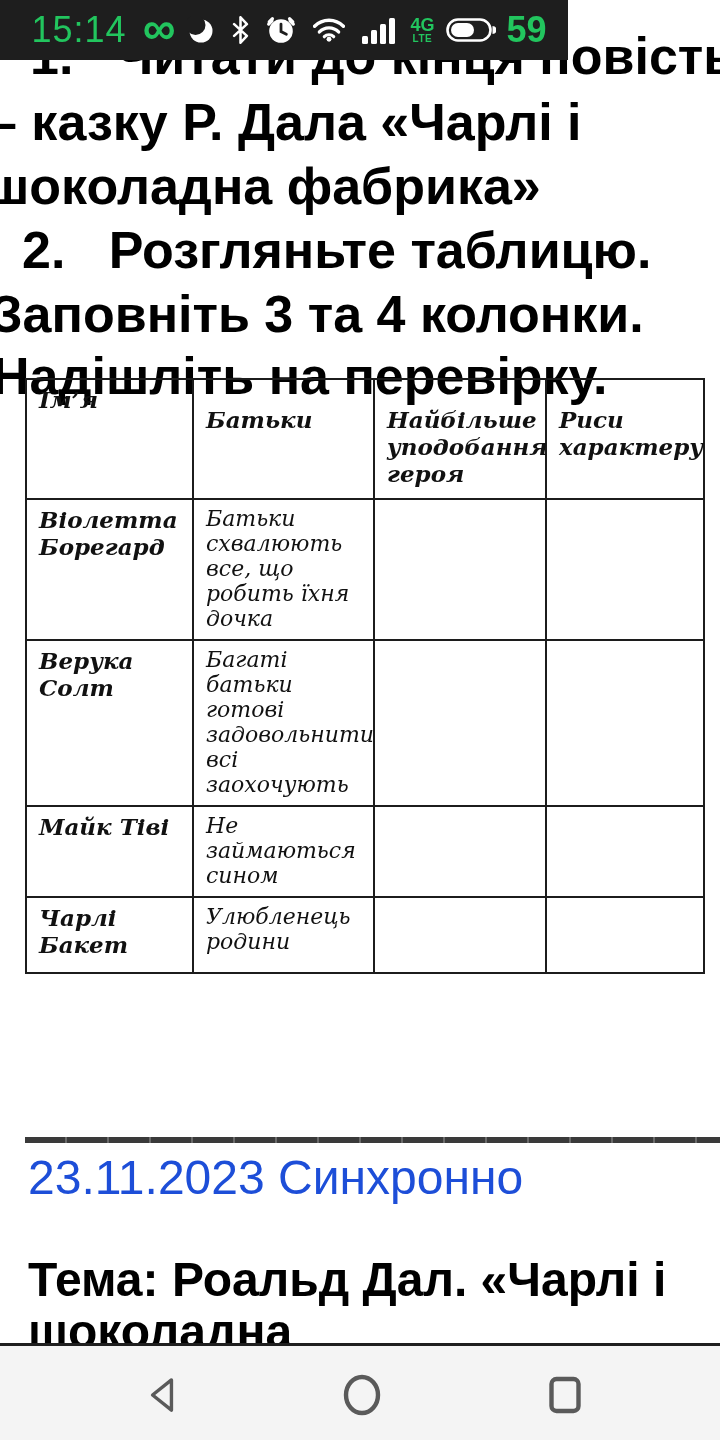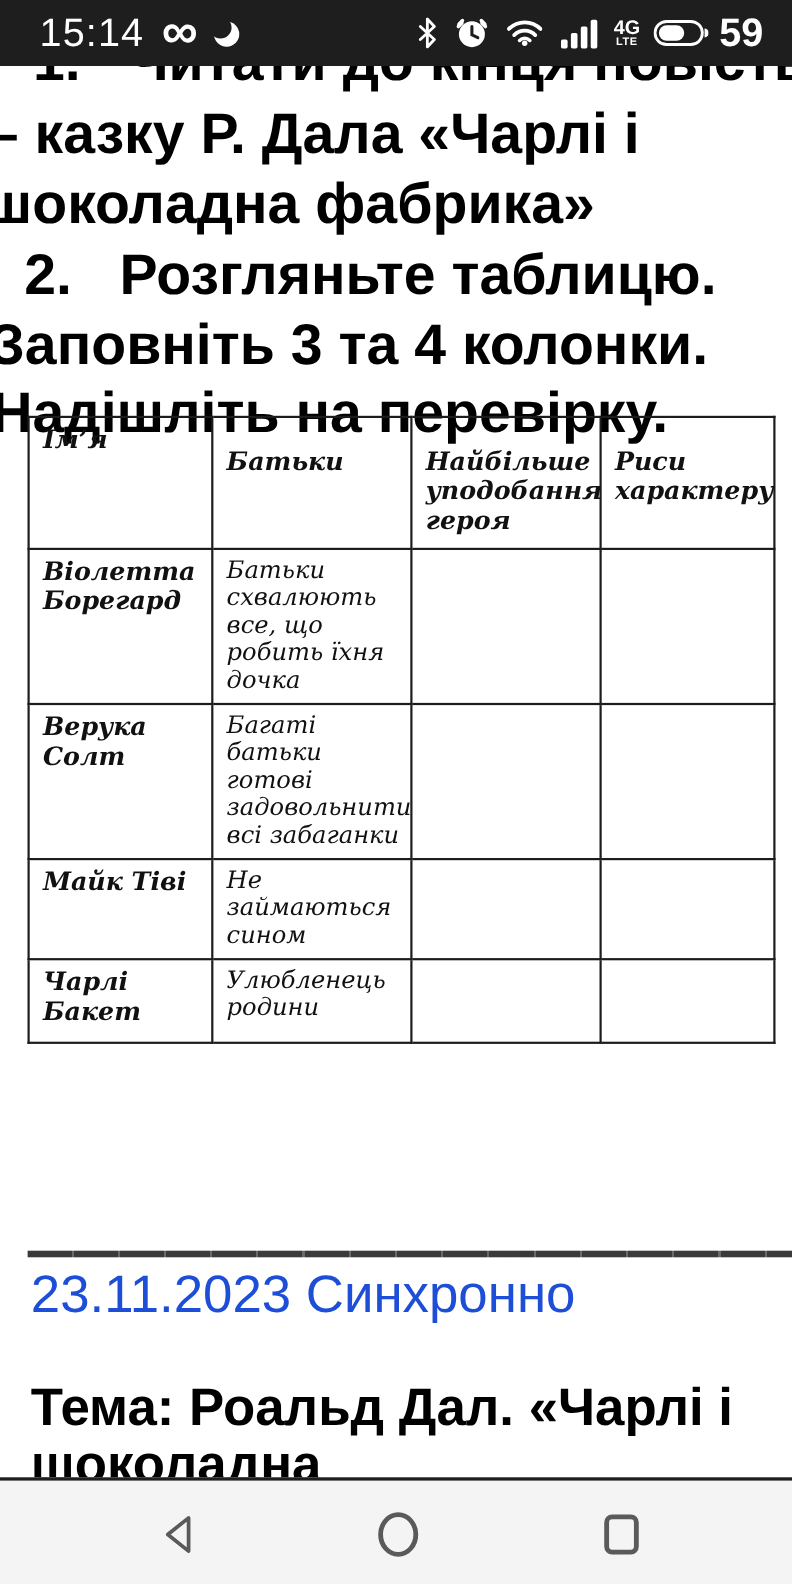--- a/index.html
+++ b/index.html
@@ -3,23 +3,23 @@
 <meta charset="utf-8">
 <style>
   html,body{margin:0;padding:0;background:#888;}
   .screen{
     position:relative;width:720px;height:1440px;background:#ffffff;
     overflow:hidden;font-family:"Liberation Sans",sans-serif;
     margin:0 auto;
   }
   
   .status-bar{
-    position:absolute;top:0;left:0;width:720px;height:60px;
+    position:absolute;top:0;left:0;width:568px;height:60px;
     background:#1e1e1e;z-index:30;display:flex;align-items:center;
-    color:#ffffff;box-sizing:border-box;padding:0 26px 0 36px;
+    color:#22c55e;box-sizing:border-box;padding:0 26px 0 36px;justify-content:center;
   }
   .sb-time{font-size:36px;font-weight:500;letter-spacing:1px;}
   .sb-infinity{font-size:46px;font-weight:700;line-height:0;margin-left:16px;margin-top:-4px;}
   .sb-moon{margin-left:12px;display:inline-block;line-height:0;}
   .sb-spacer{flex:1;}
   .sb-ico{display:inline-block;line-height:0;margin-left:17px;}
   .sb-net{display:flex;flex-direction:column;align-items:center;margin-left:14px;line-height:1;}
   .sb-net .t{font-size:18px;font-weight:700;}
   .sb-net .b{font-size:10px;font-weight:700;letter-spacing:.5px;}
   .sb-batt{margin-left:12px;}
@@ -157,21 +157,21 @@
           <th class="hcell low">Риси характеру</th>
         </tr>
         <tr class="r1">
           <td class="name">Віолетта Борегард</td>
           <td class="parents">Батьки схвалюють все, що робить їхня дочка</td>
           <td class="blank"></td>
           <td class="blank"></td>
         </tr>
         <tr class="r2">
           <td class="name">Верука Солт</td>
-          <td class="parents">Багаті батьки готові задовольнити всі забаганки</td>
+          <td class="parents">Багаті батьки готові задовольнити всі заохочують</td>
           <td class="blank"></td>
           <td class="blank"></td>
         </tr>
         <tr class="r3">
           <td class="name">Майк Тіві</td>
           <td class="parents">Не займаються сином</td>
           <td class="blank"></td>
           <td class="blank"></td>
         </tr>
         <tr class="r4">

